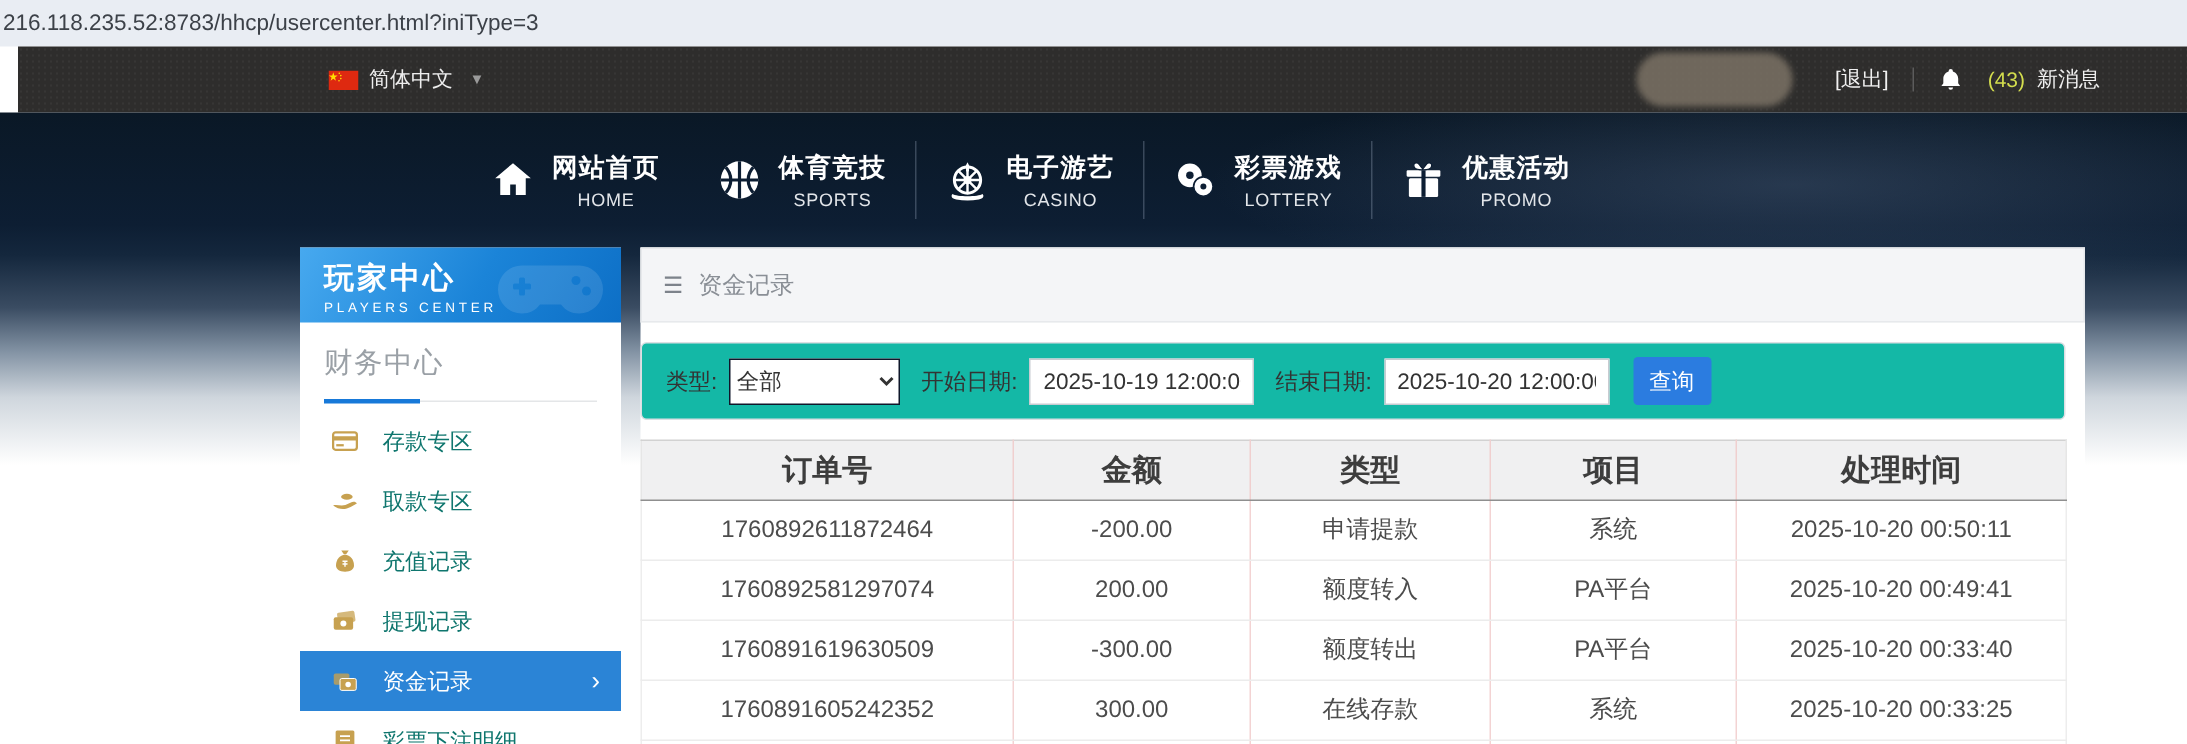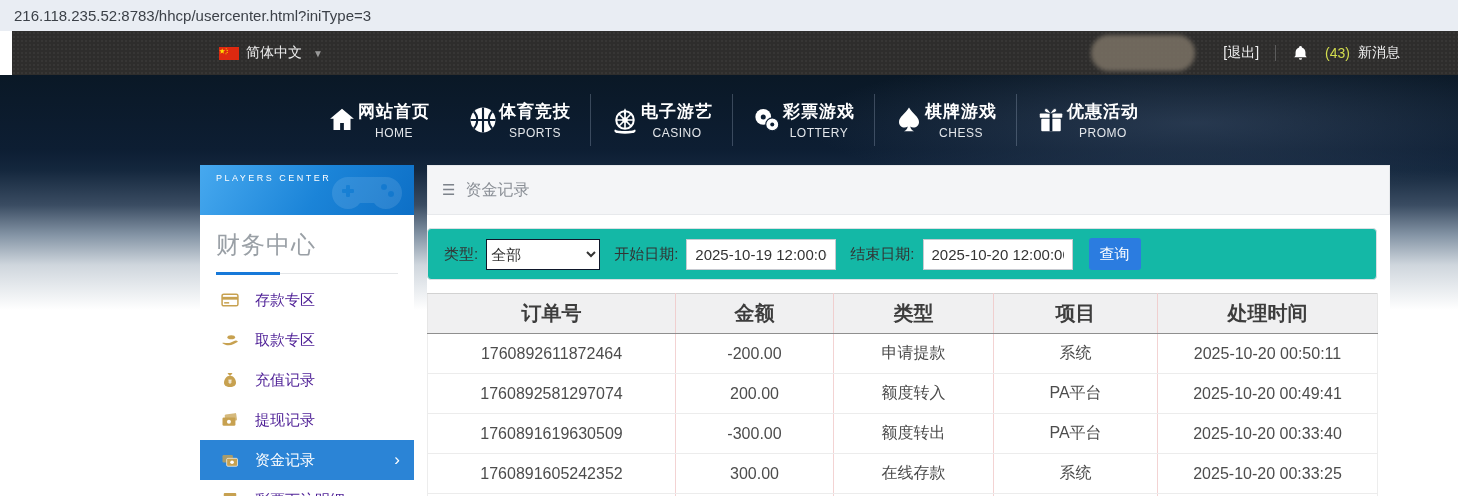--- a/index.html
+++ b/index.html
@@ -2,21 +2,21 @@
 <html><head>
 <meta charset="utf-8">
 <style>
   * { margin:0; padding:0; box-sizing:border-box; }
   html,body { width:1458px; height:496px; overflow:hidden; background:#fff;
     font-family:"Liberation Sans","DejaVu Sans",sans-serif; }
   #stage { position:relative; width:1458px; height:496px; background:#fff; }
 
   
   .url-bar { position:absolute; left:0; top:0; width:1458px; height:31px;
-    background:#e9edf3; display:flex; align-items:center; padding-left:14px;
+    background:#e9edf3; display:flex; align-items:center; padding-left:2px;
     font-size:15px; color:#3c4148; }
 
   
   .top-bar { position:absolute; left:12px; top:31px; width:1458px; height:44px;
     background:#2e2d2c;
     background-image:radial-gradient(rgba(255,255,255,.045) 1px, transparent 1px);
     background-size:4px 4px;
     display:flex; align-items:center; color:#eee; font-size:14px; }
   .lang-switch { display:flex; align-items:center; gap:7px; margin-left:207px; cursor:pointer; }
   .flag { width:20px; height:13px; display:inline-block; }
@@ -33,45 +33,45 @@
   
   .backdrop { position:absolute; left:0; top:75px; width:1458px; height:250px;
     background:linear-gradient(180deg,#0a1826 0%,#0d1e33 30%,#14273d 38%,
       #3a4c62 52%,#8494a5 64%,#cfd6dd 76%,#ffffff 94%); }
   .backdrop-glow { position:absolute; left:55%; top:75px; width:45%; height:120px;
     background:radial-gradient(ellipse at 60% 40%, rgba(90,110,140,.35), transparent 70%); }
 
   
   .main-nav { position:absolute; left:0; top:75px; width:1458px; height:90px;
     display:flex; align-items:center; padding-left:308px; }
-  .nav-item { display:flex; align-items:center; gap:1px; height:52px;
+  .nav-item { display:flex; align-items:center; gap:11px; height:52px;
     padding:0 19px; cursor:pointer; }
   .nav-item.divided { border-left:1px solid rgba(180,195,215,.28); }
   .nav-icon { width:30px; height:30px; flex:0 0 auto; }
   .nav-icon svg { width:30px; height:30px; }
   .nav-text { text-align:center; }
   .nav-zh { color:#fff; font-size:17px; font-weight:bold; letter-spacing:1px; }
   .nav-en { color:#e3e6ea; font-size:12px; margin-top:3px; letter-spacing:.5px; }
 
   
   .sidebar { position:absolute; left:200px; top:165px; width:214px; height:331px;
     background:#fff; }
   .side-head { height:50px; background:linear-gradient(120deg,#47a9ef 0%,#1b84d8 55%,#0d6fc6 100%);
     color:#fff; padding:7px 0 0 16px; position:relative; overflow:hidden; }
   .side-head-zh { font-size:20px; font-weight:bold; letter-spacing:2px; }
   .side-head-en { font-size:9px; letter-spacing:2.5px; margin-top:1px; }
   .gamepad-wm { position:absolute; right:8px; top:4px; opacity:.22; }
   .side-section { padding:14px 16px 0 16px; }
-  .side-section-title { color:#9aa0a6; font-size:24px; letter-spacing:1px; padding-bottom:12px; }
+  .side-section-title { color:#9aa0a6; font-size:19px; letter-spacing:1px; padding-bottom:12px; }
   .side-section-rule { height:1px; background:#e4e6e8; position:relative; }
   .side-section-rule::before { content:""; position:absolute; left:0; top:-1px;
     width:64px; height:3px; background:#1779d9; }
   .side-menu { margin-top:6px; }
   .side-item { height:40px; display:flex; align-items:center; gap:15px;
-    padding:0 14px 0 20px; color:#4c1d95; font-size:15px; cursor:pointer; }
+    padding:0 14px 0 20px; color:#0f766e; font-size:15px; cursor:pointer; }
   .side-item .side-icon { width:20px; height:20px; flex:0 0 auto; }
   .side-item .side-icon svg { width:20px; height:20px; }
   .side-item.active { background:#2b84d6; color:#fff; }
   .side-item .side-arrow { margin-left:auto; color:#fff; font-size:17px; display:none; }
   .side-item.active .side-arrow { display:block; }
 
   
   .main { position:absolute; left:427px; top:165px; width:963px; height:331px; background:#fff; }
   .breadcrumb { height:50px; background:#f4f5f7; border:1px solid #e7e9ec;
     display:flex; align-items:center; padding-left:14px; color:#8a8f96; font-size:16px; gap:10px; }
@@ -197,29 +197,20 @@
             <circle cx="9" cy="9.5" r="2" fill="#0d1e33"></circle>
             <circle cx="16.2" cy="15.5" r="1.6" fill="#0d1e33"></circle>
           </svg></span>
         <span class="nav-text">
           <div class="nav-zh">彩票游戏</div>
           <div class="nav-en">LOTTERY</div>
         </span>
       </div>
       <div class="nav-item divided">
         <span class="nav-icon"><svg viewBox="0 0 24 24" fill="#fff">
-            <path d="M12 2C9 7 4 9.5 4 13.5 4 16 6 18 8.5 18c.9 0 1.8-.3 2.5-.8-.4 1.9-1.4 3.3-3 3.8h8c-1.6-.5-2.6-1.9-3-3.8.7.5 1.6.8 2.5.8C18 18 20 16 20 13.5 20 9.5 15 7 12 2z"></path>
-          </svg></span>
-        <span class="nav-text">
-          <div class="nav-zh">棋牌游戏</div>
-          <div class="nav-en">CHESS</div>
-        </span>
-      </div>
-      <div class="nav-item divided">
-        <span class="nav-icon"><svg viewBox="0 0 24 24" fill="#fff">
             <rect x="4.2" y="11" width="15.6" height="10" rx=".8"></rect>
             <rect x="3" y="6.8" width="18" height="3.4" rx=".6"></rect>
             <rect x="10.9" y="6.8" width="2.2" height="14.2" fill="#0d1e33"></rect>
             <path d="M11.6 6.6C9 6.6 6.8 5.7 6.8 4.2c0-1.4 1.9-1.9 3-.4.7 1 1.8 2.3 1.8 2.3s1.1-1.3 1.8-2.3c1.1-1.5 3-1 3 .4 0 1.5-2.2 2.4-4.8 2.4z" stroke="#0d1e33" stroke-width=".7"></path>
           </svg></span>
         <span class="nav-text">
           <div class="nav-zh">优惠活动</div>
           <div class="nav-en">PROMO</div>
         </span>
       </div>
@@ -227,20 +218,21 @@
 
   <aside class="sidebar">
     <div class="side-head">
       <svg class="gamepad-wm" width="78" height="46" viewBox="0 0 78 46" fill="#fff">
           <path d="M20 8h38a16 16 0 0 1 0 32c-5 0-9-2-12-6H32c-3 4-7 6-12 6A16 16 0 0 1 20 8z" opacity=".5"></path>
           <rect x="14" y="20" width="12" height="4" rx="1" fill="#1b84d8"></rect>
           <rect x="18" y="16" width="4" height="12" rx="1" fill="#1b84d8"></rect>
           <circle cx="56" cy="18" r="3" fill="#1b84d8"></circle>
           <circle cx="63" cy="25" r="3" fill="#1b84d8"></circle>
         </svg>
+      <div class="side-head-zh">玩家中心</div>
       <div class="side-head-en">PLAYERS  CENTER</div>
     </div>
     <div class="side-section">
       <div class="side-section-title">财务中心</div>
       <div class="side-section-rule"></div>
     </div>
     <div class="side-menu" id="sideMenu">
         <div class="side-item">
           <span class="side-icon"><svg viewBox="0 0 24 24" fill="#c7a150">
               <rect x="2.5" y="5" width="19" height="14" rx="2" fill="none" stroke="#c7a150" stroke-width="1.8"></rect>

